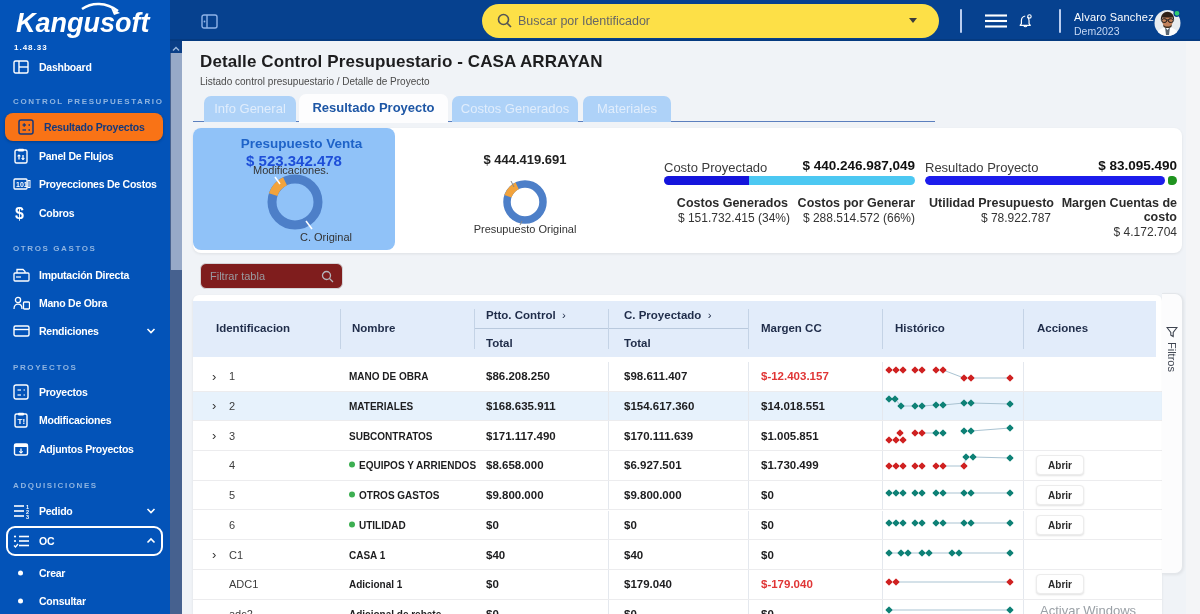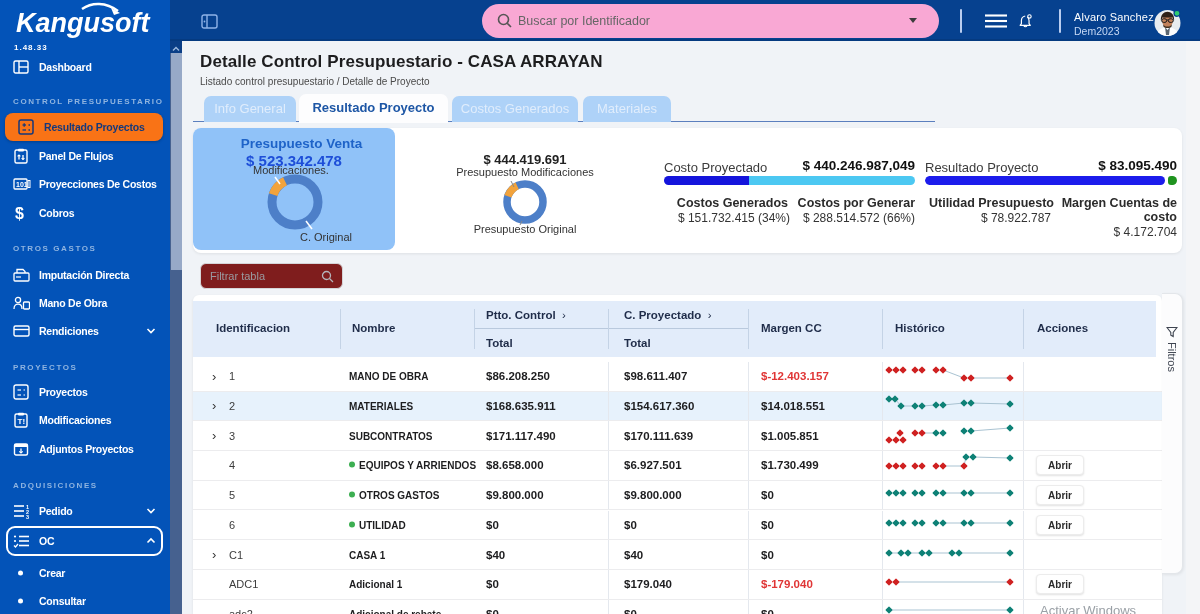--- a/index.html
+++ b/index.html
@@ -22,21 +22,21 @@
   #oc-rect { left:6px; top:526px; width:157px; height:30px; border:2px solid #fff; border-radius:9px; }
   .bullet { position:absolute; left:18px; top:50%; transform:translateY(-50%); width:5px; height:5px; border-radius:50%; background:#fff; }
 
   
   #sbscroll { left:170px; top:41px; width:12px; height:573px; background:#46618f; z-index:6; }
   #sbbtn { left:170px; top:41px; width:12px; height:12px; background:#0a3e86; z-index:7; }
   #sbthumb { left:171px; top:53px; width:11px; height:217px; background:#97a9c7; z-index:7; }
 
   
   #topbar { left:170px; top:0; width:1030px; height:41px; background:#06418f; border-bottom:2px solid #053a80; z-index:4; }
-  #search { left:482px; top:4px; width:457px; height:34px; background:#f9a8d4; border-radius:17px; z-index:5; }
+  #search { left:482px; top:4px; width:457px; height:34px; background:#fde047; border-radius:17px; z-index:5; }
   #search .ph { position:absolute; left:36px; top:10px; color:#666; font-size:12.5px; }
   #search .car { position:absolute; right:22px; top:14px; width:0; height:0; border-left:4.5px solid transparent; border-right:4.5px solid transparent; border-top:5.5px solid #3c3c3c; }
   .tdiv { top:9px; width:2px; height:24px; background:#b9cdf0; z-index:5; border-radius:1px; }
   #uname { left:1074px; top:11px; color:#fff; font-size:11px; z-index:5; letter-spacing:0.2px; }
   #uacct { left:1074px; top:25px; color:#c6d8f4; font-size:10.5px; z-index:5; }
 
   
   #title { left:200px; top:52px; font-size:17px; font-weight:bold; color:#1d1d1f; letter-spacing:0.1px; }
   #crumb { left:200px; top:76px; font-size:10px; color:#4a4a4a; }
   .tab { top:96px; height:26px; border-radius:7px 7px 0 0; background:#aed2f8; color:#e0edfc; font-size:13px; text-align:center; line-height:26px; z-index:2; }
@@ -329,21 +329,20 @@
   <div class="t4">C. Original</div>
   <svg style="position:absolute;left:70px;top:40px;" width="64" height="64" viewBox="0 0 64 64">
     <circle cx="32" cy="34" r="23" fill="none" stroke="#4d7fc8" stroke-width="9"></circle>
     <circle cx="32" cy="34" r="23" fill="none" stroke="#f2a33c" stroke-width="9" stroke-dasharray="18.1 126.4" stroke-dashoffset="-115.2" transform="rotate(-90 32 34)"></circle>
     <line x1="12" y1="9" x2="17" y2="16" stroke="#fff" stroke-width="1.5"></line>
     <line x1="43" y1="53" x2="49" y2="61" stroke="#fff" stroke-width="1.5"></line>
   </svg>
 </div>
 <div class="abs" id="ctrlcard">
   <div class="t2">$ 444.419.691</div>
-  <div class="t3">Presupuesto Modificaciones</div>
   <div class="t4">Presupuesto Original</div>
   <svg style="position:absolute;left:105px;top:50px;" width="50" height="50" viewBox="0 0 50 50">
     <circle cx="25" cy="24" r="18" fill="none" stroke="#4d7fc8" stroke-width="7.5"></circle>
     <circle cx="25" cy="24" r="18" fill="none" stroke="#f2a33c" stroke-width="7.5" stroke-dasharray="14.2 98.9" stroke-dashoffset="-90.1" transform="rotate(-90 25 24)"></circle>
     <line x1="11" y1="3" x2="14" y2="9" stroke="#888" stroke-width="1"></line>
     <line x1="22" y1="43" x2="20" y2="47" stroke="#888" stroke-width="1"></line>
   </svg>
 </div>
 
 <div class="abs cp-label" style="left:664px;top:160px;">Costo Proyectado</div>

